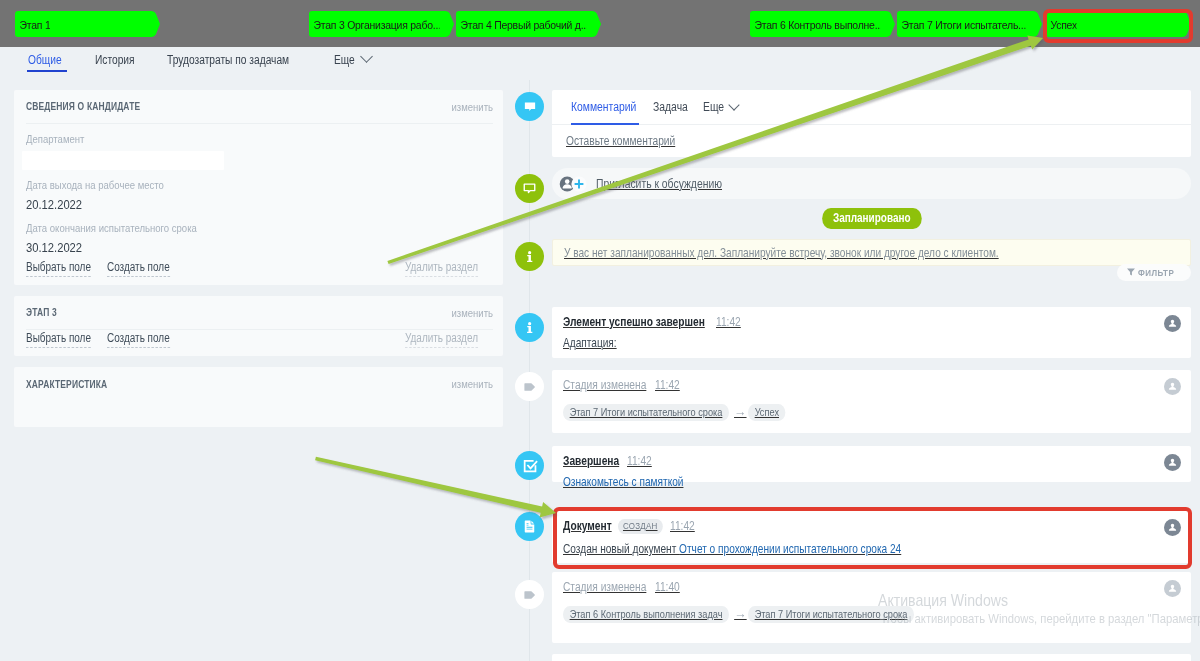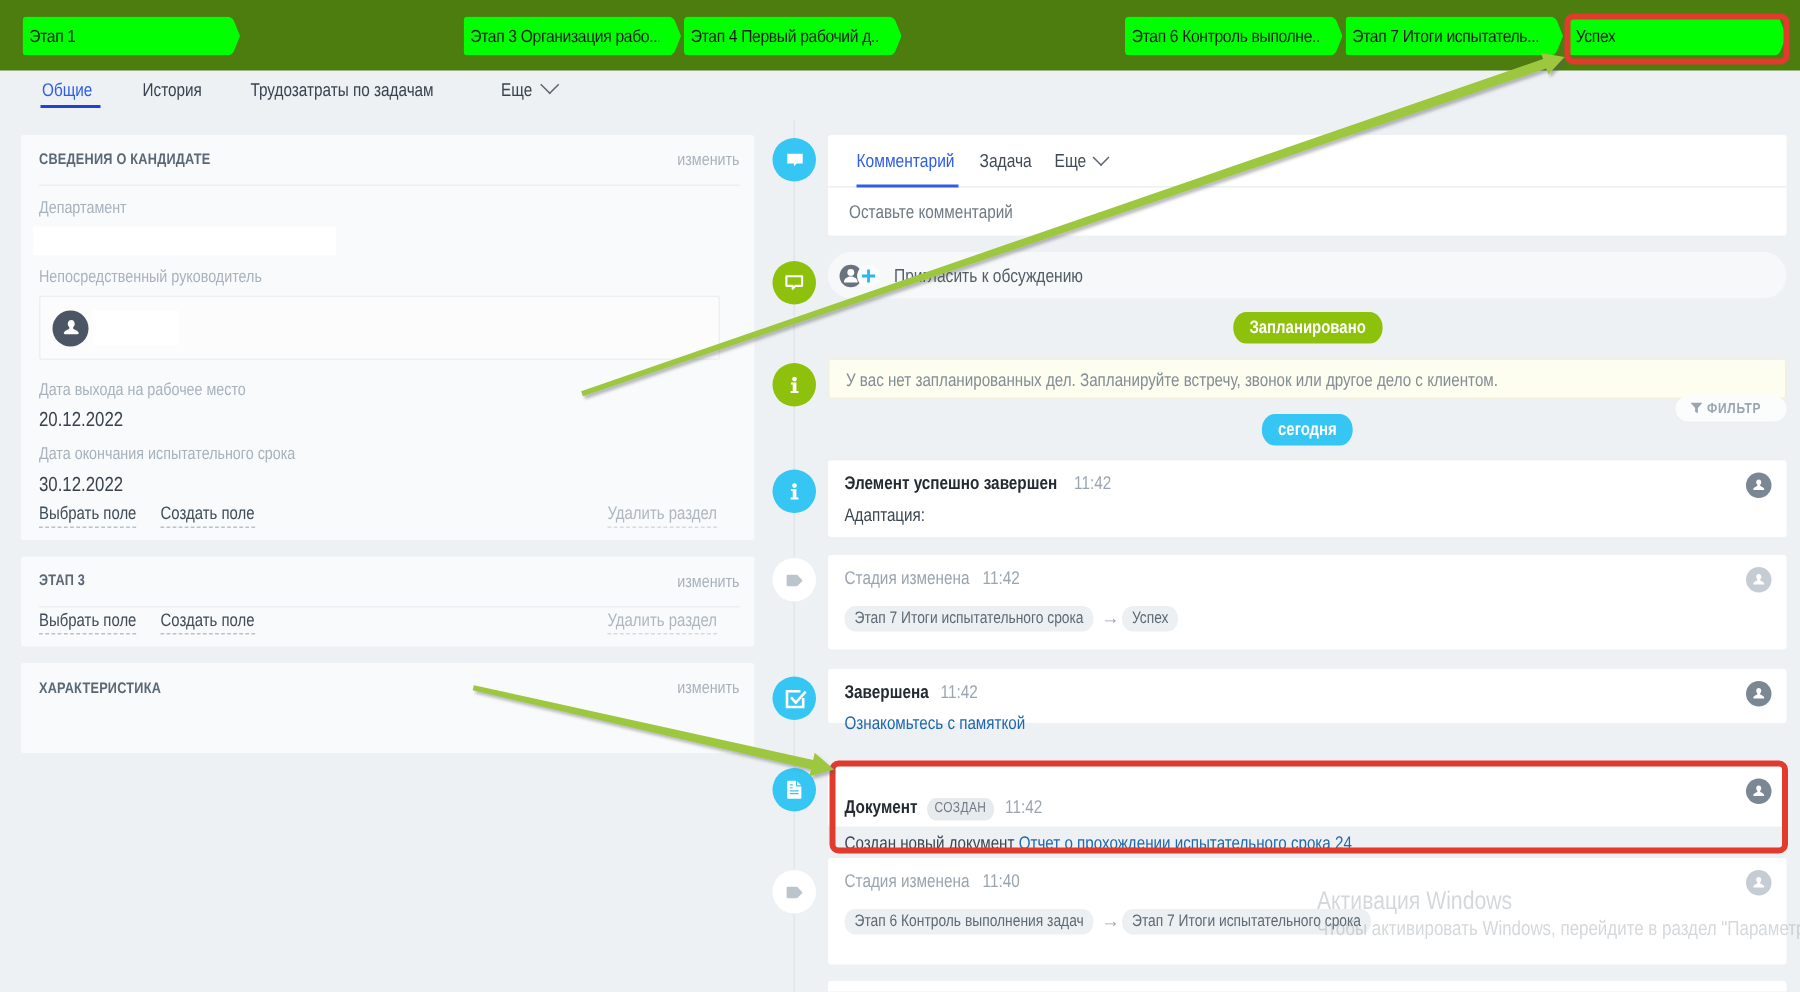--- a/index.html
+++ b/index.html
@@ -7,21 +7,21 @@
   body {
     font-family: "Liberation Sans", sans-serif;
     background:#edf1f4;
     -webkit-font-smoothing: antialiased;
     font-size:13px;
     color:#333;
   }
   #root { position:relative; width:1200px; height:661px; overflow:hidden; }
 
   
-  .stagebar { position:absolute; left:0; top:0; width:1200px; height:47px; background:#4d7c0f; }
+  .stagebar { position:absolute; left:0; top:0; width:1200px; height:47px; background:#737373; }
   .stage {
     position:absolute; top:11px; height:26px;
     background:#00ff00;
     display:flex; align-items:center;
     clip-path: path('M 3 0 L 136 0 Q 139.5 0 141 3 L 145 13 L 141 23 Q 139.5 26 136 26 L 3 26 Q 0 26 0 23 L 0 3 Q 0 0 3 0 Z');
   }
   .stage .lbl {
     font-size:11.6px; color:#1a1a1a; white-space:nowrap; overflow:hidden;
     padding-left:5px; letter-spacing:-0.25px; display:inline-block;
     transform:scaleX(0.9); transform-origin:left center;
@@ -57,21 +57,21 @@
   .dlink { font-size:12px; color:#3f4c59; border-bottom:1px dashed #b9c2cb; padding-bottom:2px;
            margin-right:-1px; }
   .dlink.muted { color:#aeb7c0; border-bottom-color:#d6dbe0; margin-right:0; }
   .bluelink { color:#2067b0; font-size:13.5px; }
 
   
   .tl { position:absolute; left:510px; top:80px; width:690px; bottom:0; }
   .tl-rail { position:absolute; left:19px; top:0; bottom:0; width:1px; background:#e0e6ea; }
   .tlicon { position:absolute; left:5px; width:29px; height:29px; border-radius:50%;
             display:flex; align-items:center; justify-content:center; z-index:3; }
-  .tlrow { position:absolute; left:42px; right:9px; }
+  .tlrow { position:absolute; left:42px; right:9px;text-decoration:underline; }
   .tlcard { background:#fff; border-radius:2px; }
 
   .composer-tabs { height:35px; border-bottom:1px solid #edf0f2; display:flex; align-items:center;
                    padding-left:19px; gap:0; position:relative; }
   .ct { font-size:12.5px; color:#404a56; margin-right:14px; position:relative; padding-bottom:0; }
   .ct.active { color:#2e5ce6; }
   .ct .u2 { position:absolute; left:0; right:0; bottom:-11px; height:2px; background:#2e5ce6; }
   .composer-ph { height:32px; display:flex; align-items:center; padding-left:14px;
                  font-size:12.3px; color:#6e7a85; }
 
@@ -170,31 +170,20 @@
         <span class="card-edit">изменить</span>
       </div>
       <div class="card-body">
 
 
         <div class="fld" style="margin-bottom:9px">
           <div class="fld-label">Департамент</div>
           <div class="redact2" style="width:202px;margin-left:-4px"></div>
         </div>
 
-        <div class="fld" style="margin-bottom:14px">
-          <div class="fld-label">Непосредственный руководитель</div>
-          <div class="inputbox">
-            <span class="avatar-sm">
-                <svg width="15" height="15" viewBox="0 0 24 24" fill="#fff">
-                  <path d="M12 3.6c-2.2 0-3.7 1.7-3.7 4 0 1.3.5 2.6 1.3 3.4.3.3.4.6.4 1v.5c0 .4-.3.8-.8 1-2.6.9-4.5 2.2-5.1 3.9-.3.8.3 1.6 1.2 1.6h13.4c.9 0 1.5-.8 1.2-1.6-.6-1.7-2.5-3-5.1-3.9-.5-.2-.8-.6-.8-1v-.5c0-.4.1-.7.4-1 .8-.8 1.3-2.1 1.3-3.4 0-2.3-1.5-4-3.7-4z"></path>
-                </svg>
-              </span>
-            <span class="redact" style="width:57px"></span>
-          </div>
-        </div>
 
         <div class="fld" style="margin-bottom:10px">
           <div class="fld-label">Дата выхода на рабочее место</div>
           <div class="fld-value">20.12.2022</div>
         </div>
 
         <div class="fld">
           <div class="fld-label">Дата окончания испытательного срока</div>
           <div class="fld-value">30.12.2022</div>
         </div>
@@ -280,23 +269,20 @@
           <circle cx="11.4" cy="4.6" r="2.7"></circle>
           <path d="M13.6 18.3V8.7H7.3v2.2h2.1v7.4H7v2.2h9v-2.2z"></path>
         </svg>
       </div>
     <div class="tlrow" style="top:159px">
       <div class="notice">
           <span>У вас нет запланированных дел. Запланируйте встречу, звонок или другое дело с клиентом.</span>
         </div>
     </div>
 
-    <div class="tlrow" style="top:196px;text-align:center">
-      <span class="pill-blue">сегодня</span>
-    </div>
     <div style="position:absolute;right:9px;top:184px">
       <div class="filterbtn">
         <span style="display:flex;margin-right:2px">
             <svg width="10" height="10" viewBox="0 0 24 24" fill="#9aa5b0">
               <path d="M2.5 3.5h19l-7.3 8.6v8.4l-4.4-2.6v-5.8z"></path>
             </svg>
           </span>
         <span>ФИЛЬТР</span>
       </div>
     </div>
@@ -366,21 +352,21 @@
           </div>
       </div>
     </div>
 
     <div class="tlicon" style="top:432px;background:#35c6f4">
         <svg width="15" height="15" viewBox="0 0 24 24" fill="#fff">
           <path d="M13.6 2.5H5.4a1 1 0 0 0-1 1v17a1 1 0 0 0 1 1h13.2a1 1 0 0 0 1-1V8.6h-5a.6.6 0 0 1-.6-.6zM15 2.9v4.3h4.3zM7.3 6.2h3.1v1.3H7.3zm0 3h3.1v1.3H7.3zm0 3.2h9.4v1.4H7.3zm0 3.1h9.4v1.4H7.3z"></path>
         </svg>
       </div>
     <div class="tlrow" style="top:431px">
-      <div class="tlcard" style="height:40px;padding:20px 16px 0 11px;position:relative">
+      <div class="tlcard" style="height:52px;padding:8px 16px 0 11px;position:relative">
         <div class="ev-head">
           <span class="ev-title" style="margin-right: -8.27px;">Документ</span>
           <span class="badge-sozdan" style="margin-right: -7.56px;">создан</span>
           <span class="ev-time" style="margin-right: -4.21px;">11:42</span>
         </div>
         <div class="ev-body"><span>Создан новый документ </span><span class="ev-link">Отчет о прохождении испытательного срока 24</span></div>
         <div class="av-right">
             <svg width="11" height="11" viewBox="0 0 24 24" fill="#fff">
               <path d="M12 3.6c-2.2 0-3.7 1.7-3.7 4 0 1.3.5 2.6 1.3 3.4.3.3.4.6.4 1v.5c0 .4-.3.8-.8 1-2.6.9-4.5 2.2-5.1 3.9-.3.8.3 1.6 1.2 1.6h13.4c.9 0 1.5-.8 1.2-1.6-.6-1.7-2.5-3-5.1-3.9-.5-.2-.8-.6-.8-1v-.5c0-.4.1-.7.4-1 .8-.8 1.3-2.1 1.3-3.4 0-2.3-1.5-4-3.7-4z"></path>
             </svg>

